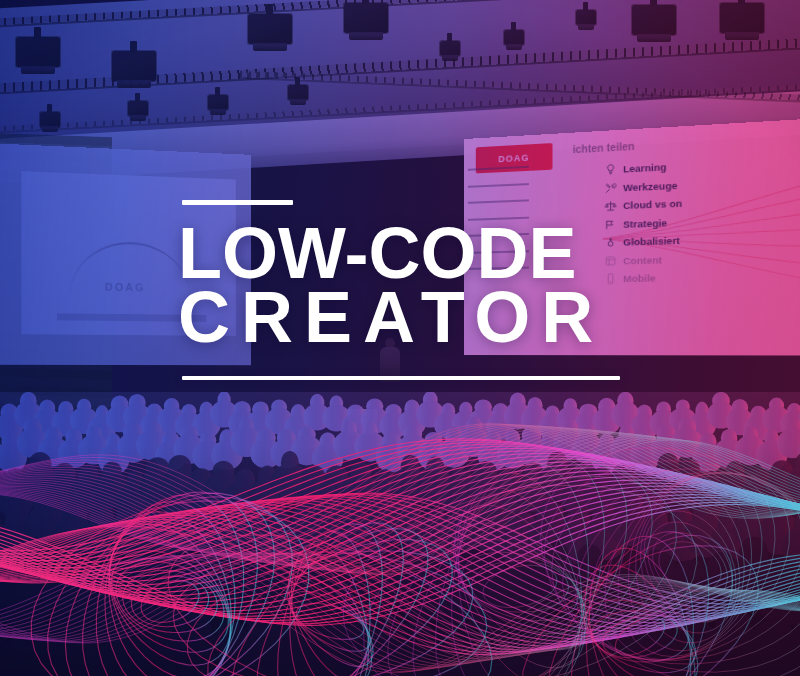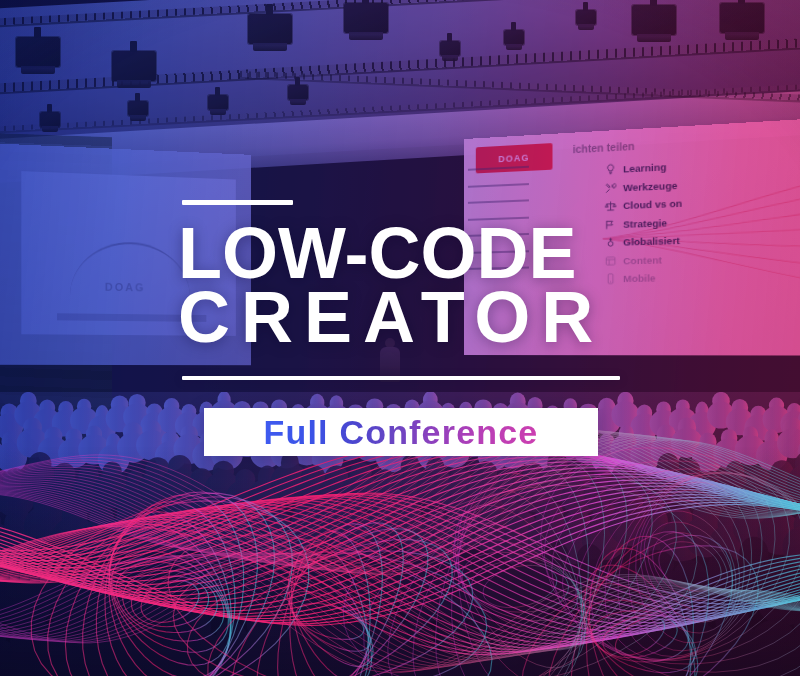--- a/index.html
+++ b/index.html
@@ -1022,18 +1022,15 @@
 
     <div class="rule-top"></div>
 
     <h1 class="title">
       <span class="l1">LOW-CODE</span>
       <span class="l2">CREATOR</span>
     </h1>
 
     <div class="rule-mid"></div>
 
-    <div class="badge">
-      <span class="badge-text">Full Conference</span>
-    </div>
   </div>
 
 </div>
 
 </body></html>

